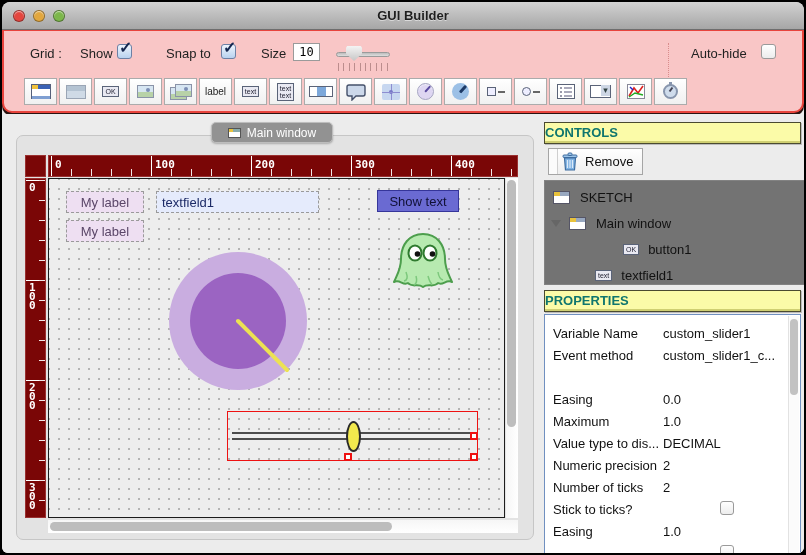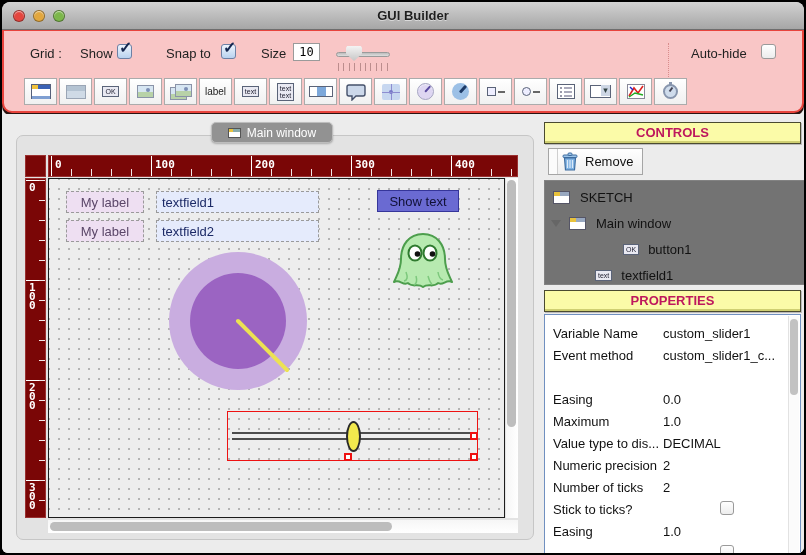--- a/index.html
+++ b/index.html
@@ -135,21 +135,21 @@
   .handle { position:absolute; width:8px; height:8px; background:#fff; border:2px solid #ee1111; }
 
   .v-scroll { position:absolute; left:489px; top:42px; width:12px; height:340px; background:linear-gradient(to right,#f6f6f6,#fff); }
   .v-scroll .thumb { position:absolute; left:1px; top:2px; width:9px; height:247px; background:#bdbdbd; border-radius:5px; }
   .h-scroll { position:absolute; left:31px; top:384px; width:470px; height:13px; background:linear-gradient(#f6f6f6,#fff); }
   .h-scroll .thumb { position:absolute; left:2px; top:2px; width:342px; height:9px; background:#bdbdbd; border-radius:5px; }
 
   
   .panel-header { position:absolute; left:542px; width:257px; height:22px; background:#fbfba8;
                   border:1px solid #4a4a30; box-shadow:inset 0 -2px 0 #cfcf72, 1px 1px 0 #bbb;
-                  text-align:center; font-size:13px; font-weight:600; color:#be185d; line-height:20px; }
+                  font-size:13px; font-weight:600; color:#0f766e; line-height:20px; }
   .hdr-controls { top:8px; }
   .hdr-props { top:176px; }
 
   .remove-group { position:absolute; left:546px; top:34px; height:27px; display:flex; align-items:center;
                   background:linear-gradient(#ffffff,#efefef); border:1px solid #a5a5a5; }
   .remove-strip { width:9px; height:100%; border-right:1px solid #cfcfcf; background:#fbfbfb; }
   .remove-ico { width:24px; height:21px; display:flex; align-items:center; justify-content:center; }
   .remove-label { font-size:13px; color:#111; padding:0 9px 0 3px; }
 
   .tree-panel { position:absolute; left:542px; top:66px; width:299px; height:105px; background:#737373;
@@ -325,21 +325,20 @@
         <span class="major" style="top:201px;">200</span>
         <span class="major" style="top:301px;">300</span>
         <div class="v-ticks"></div>
       </div>
 
       <div class="canvas">
         <div class="w-label" style="left:17px; top:12px;">My label</div>
         <div class="w-text" style="left:107px; top:12px;">textfield1</div>
         <div class="w-face">Show text</div>
         <div class="w-label" style="left:17px; top:41px;">My label</div>
-        <div class="w-text" style="left:107px; top:41px;">textfield2</div>
 
         <svg class="w-ghost" width="62" height="58" viewBox="0 0 62 58">
           <path d="M31 2 C17 2 9 13 9 27 C9 37 5 43 2 50 C8 47 11 54 16 51 C20 56 26 51 31 55 C36 51 42 56 46 51 C51 54 54 47 60 50 C57 43 53 37 53 27 C53 13 45 2 31 2 Z" fill="#b7eab0" stroke="#4d9e4d" stroke-width="2" stroke-linejoin="round"></path>
           <path d="M14 40 q3 8 -2 9 M24 44 q2 7 -2 9 M36 44 q2 7 4 8 M46 40 q1 7 5 8" fill="none" stroke="#7cc87c" stroke-width="1.5"></path>
           <ellipse cx="23" cy="21" rx="6.5" ry="7.5" fill="#fff" stroke="#2f7a2f" stroke-width="2"></ellipse>
           <ellipse cx="38" cy="21" rx="6.5" ry="7.5" fill="#fff" stroke="#2f7a2f" stroke-width="2"></ellipse>
           <circle cx="25.5" cy="22" r="2.8" fill="#111"></circle>
           <circle cx="40.5" cy="22" r="2.8" fill="#111"></circle>
         </svg>
 

